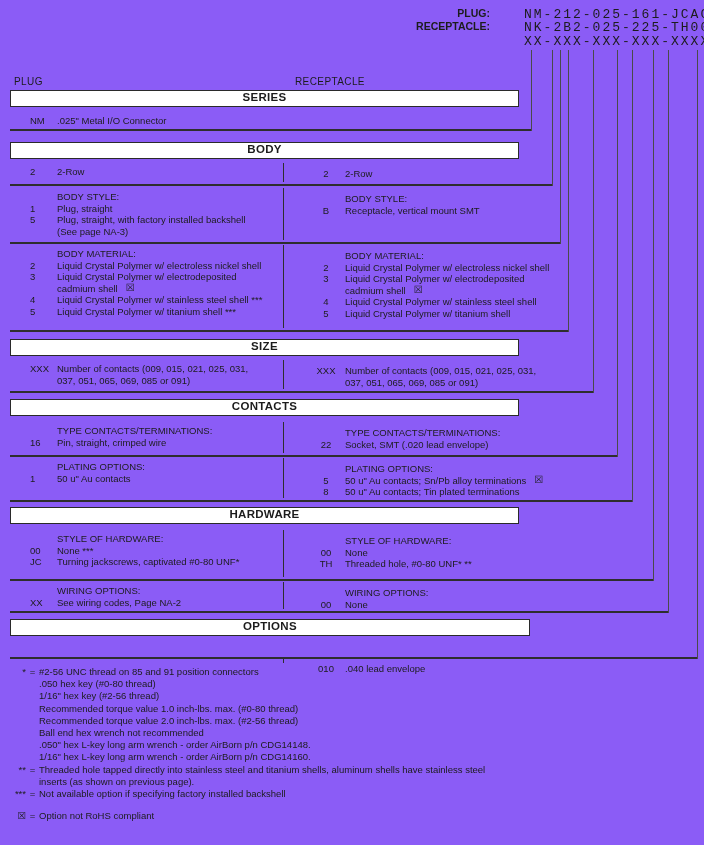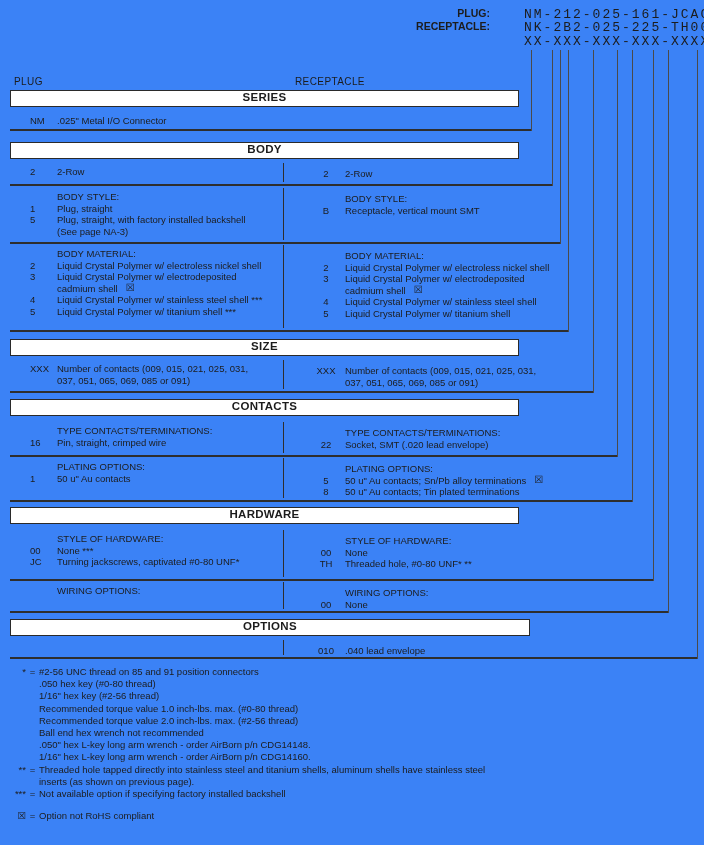--- a/index.html
+++ b/index.html
@@ -1,17 +1,17 @@
 <!DOCTYPE html>
 <html><head>
 <meta charset="utf-8">
 <style>
   html,body{margin:0;padding:0;width:704px;height:845px;background:#ffffff;overflow:hidden;
     font-family:"Liberation Sans",sans-serif;color:#1c1c1c;-webkit-font-smoothing:antialiased;}
-  #canvas{position:absolute;top:0;left:0;width:704px;height:845px;background:#3b82f6;}
+  #canvas{position:absolute;top:0;left:0;width:704px;height:845px;background:#8b5cf6;}
   .abs{position:absolute;}
   .nowrap{white-space:nowrap;}
   
   .code-label{font-weight:bold;font-size:10.5px;text-align:right;width:110px;left:380px;}
   .code-value{font-family:"Liberation Mono",monospace;font-size:13px;letter-spacing:2px;left:524px;white-space:nowrap;}
   
   .col-label{font-size:10px;letter-spacing:.4px;}
   
   .sec-box{left:10px;width:509px;height:17px;border:1.5px solid #2a2a2a;box-sizing:border-box;
     text-align:center;font-weight:bold;font-size:11.5px;line-height:13.5px;letter-spacing:.3px;background:#fff;}
@@ -238,31 +238,35 @@
           </div>
           <div class="line">
             <div class="code-cell">TH</div>
             <div>Threaded hole, #0-80 UNF* **</div>
           </div>
         </div>
       </div>
       <div class="abs block" style="top: 580px; height: 31px;">
         <div class="col-left" style="padding-top: 5px;">
           <div class="line heading-line">WIRING OPTIONS:</div>
+          <div class="line">
+            <div class="code-cell">XX</div>
+            <div>See wiring codes, Page NA-2</div>
+          </div>
         </div>
         <div class="col-right" style="padding-top: 5px;">
           <div class="line heading-line">WIRING OPTIONS:</div>
           <div class="line">
             <div class="code-cell">00</div>
             <div>None</div>
           </div>
         </div>
       </div>
       <div class="abs block" style="top: 638px; height: 19px;">
-        <div class="col-right" style="padding-top: 5px;">
+        <div class="col-right" style="padding-top: 5px; margin-top: 18px;">
           <div class="line">
             <div class="code-cell">010</div>
             <div>.040 lead envelope</div>
           </div>
         </div>
       </div>
     </div>
   <div id="lines">
       <div class="abs rule" style="top: 129px; width: 522px;"></div>
       <div class="abs leader" style="left: 531px; height: 80.5px;"></div>

